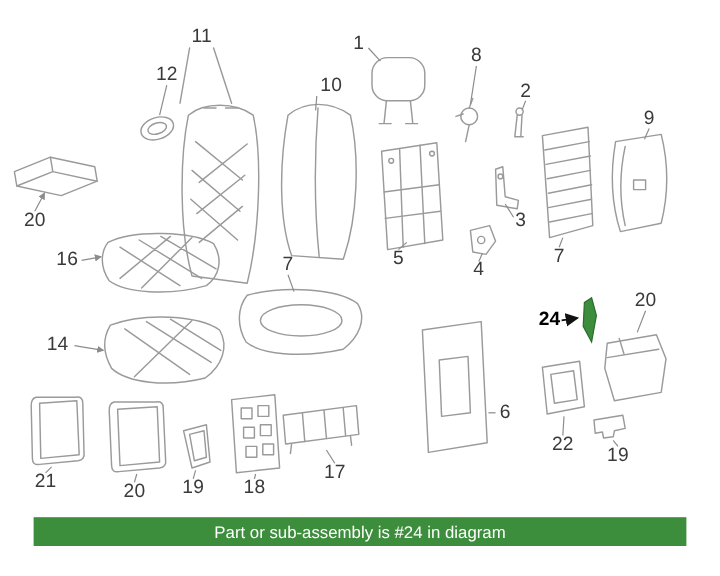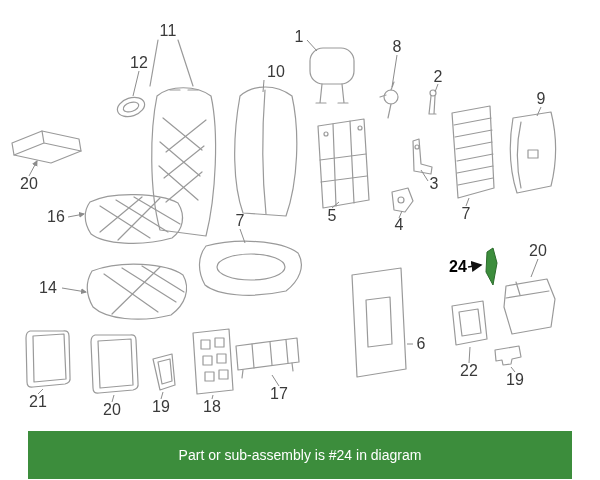--- a/index.html
+++ b/index.html
@@ -26,21 +26,21 @@
     font-weight: bold;
     color: #000000;
     font-size: 16px;
     text-align: center;
   }
   .banner {
     position: absolute;
     left: 28px;
     top: 431px;
     width: 544px;
-    height: 48px;
+    height: 24px;
     background: #3c8d3c;
     color: #ffffff;
     display: flex;
     flex-direction: column;
     justify-content: center;
     align-items: center;
     font-size: 14px;
     line-height: 18px;
     text-align: center;
   }

